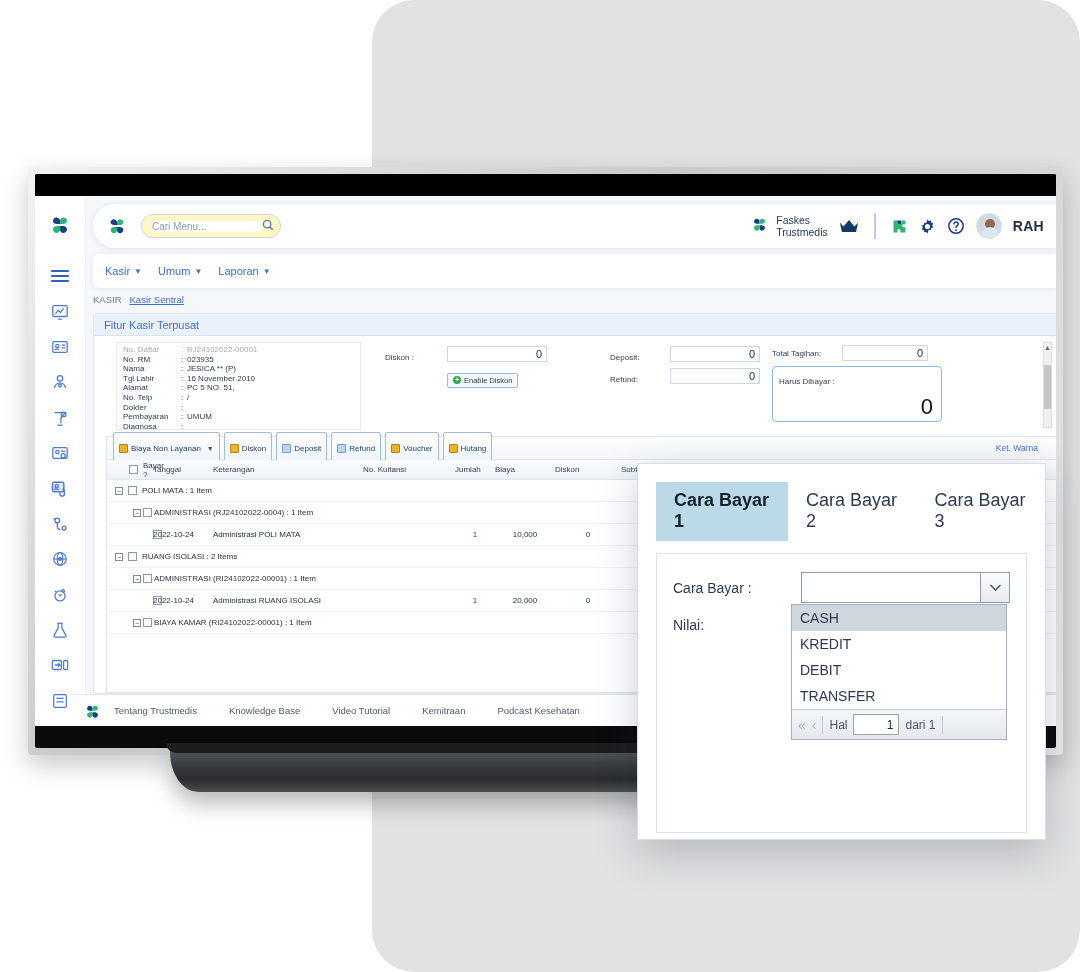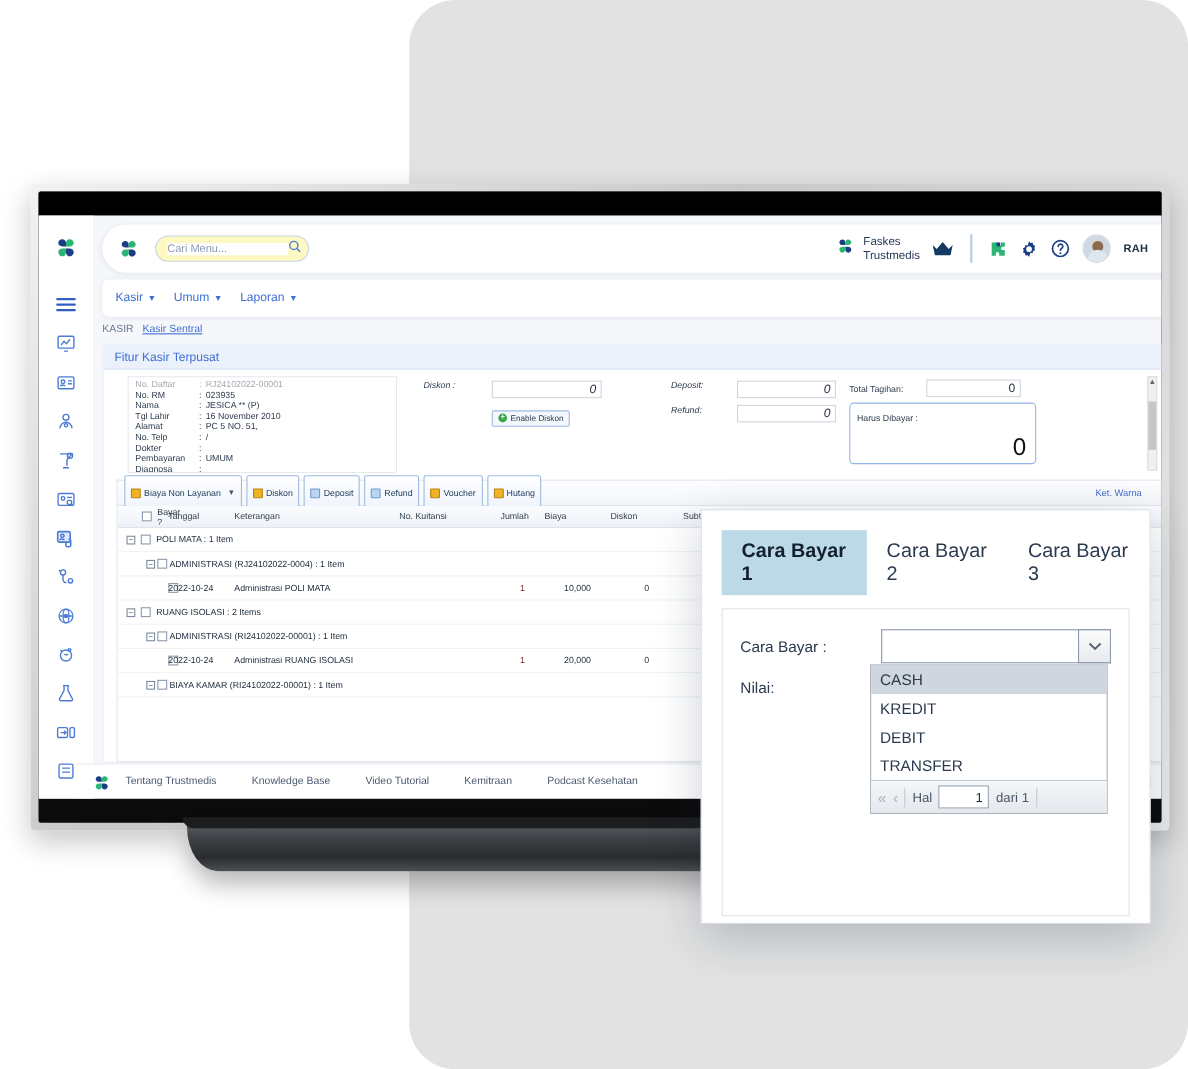--- a/index.html
+++ b/index.html
@@ -120,21 +120,21 @@
     overflow:hidden; position:relative;
   }
   .avatar::after{
     content:""; position:absolute; left:4px; bottom:0; width:18px; height:11px;
     background:#dfe7f1; border-radius:9px 9px 0 0;
   }
   .avatar::before{
     content:""; position:absolute; left:8px; top:5px; width:10px; height:10px;
     background:#8a6b52; border-radius:50%;
   }
-  .user-name { font-size:10px; font-weight:bold; color:#1f2d3d; letter-spacing:.3px; }
+  .user-name { font-size:14px; font-weight:bold; color:#1f2d3d; letter-spacing:.3px; }
 
   .menubar {
     position:absolute; left:8px; top:58px; right:0; height:34px;
     background:#fff;
     border-radius: 6px 0 0 6px;
     box-shadow: 0 1px 5px rgba(30,50,90,.08);
     display:flex; align-items:center; gap:16px;
     padding-left: 12px;
   }
   .menu-item {
@@ -176,21 +176,21 @@
     background:#fff;
     padding: 2px 6px;
     overflow:hidden;
   }
   .kv { display:flex; font-size: 8px; color:#2e3b4e; line-height: 9.6px; white-space:nowrap; }
   .kv .k { width: 58px; flex:none; }
   .kv .c { width: 6px; flex:none; }
   .kv.faded { opacity:.45; }
 
   .mid-fields { margin-left: 24px; margin-top: 10px; width: 215px; }
-  .fld { display:flex; align-items:flex-start; margin-bottom: 6px; font-style: italic; }
+  .fld { display:flex; align-items:flex-end; margin-bottom: 6px; }
   .fld-label { font-size: 8px; color:#2e3b4e; width: 62px; }
   .num-input {
     height: 16px; border:1px solid #cfd6e0; background:#fff;
     font-size: 11px; color:#1f2d3d;
     display:flex; align-items:center; justify-content:flex-end;
     padding-right: 4px;
   }
   .num-input.w1 { width: 100px; }
   .num-input.w2 { width: 92px; }
   .num-input.w3 { width: 86px; }

